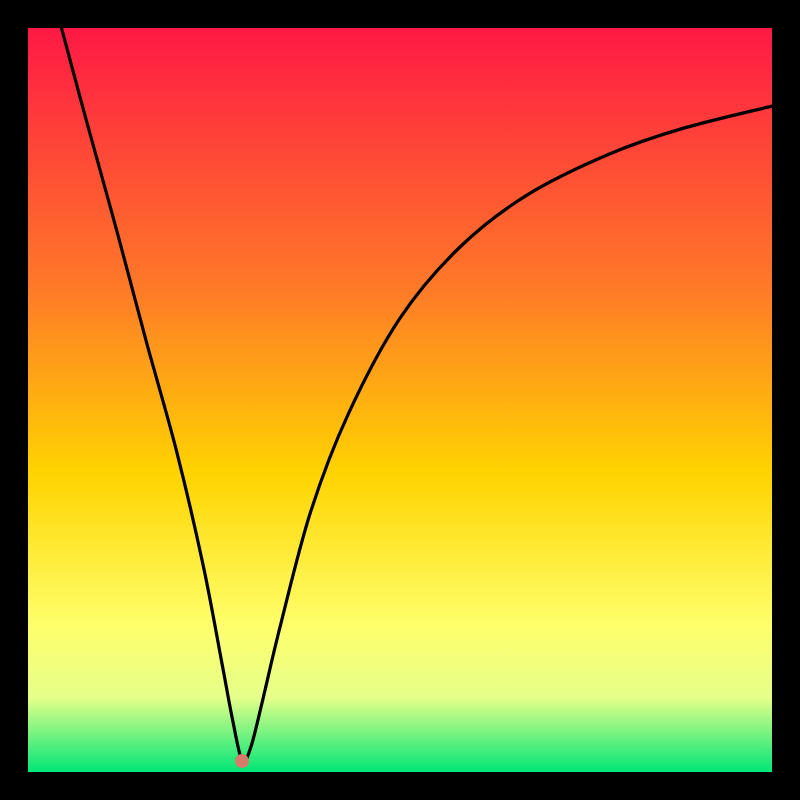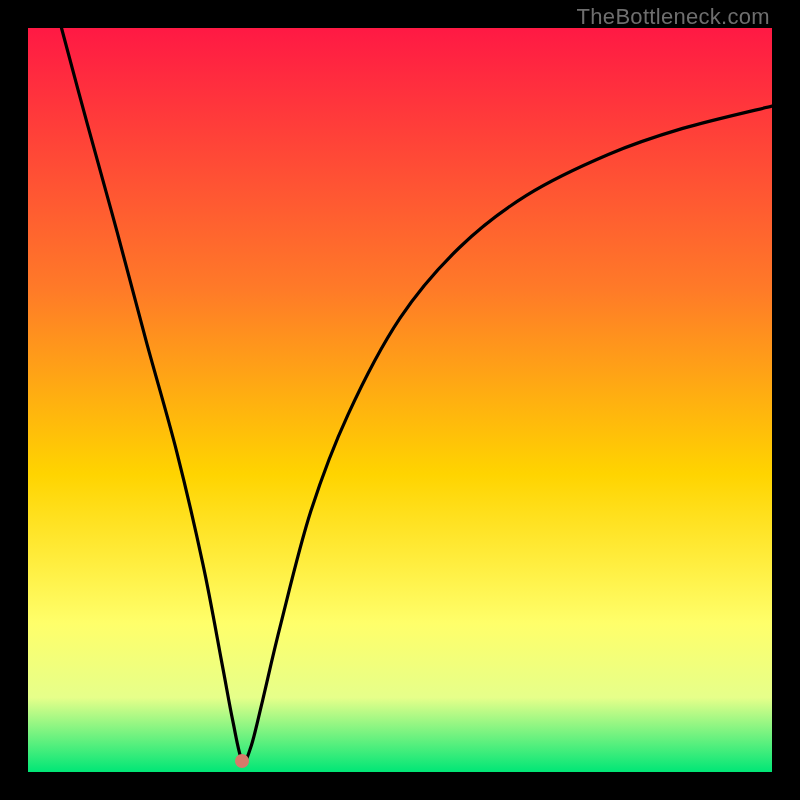--- a/index.html
+++ b/index.html
@@ -72,14 +72,13 @@
       <rect x="0" y="0" width="744" height="744" fill="url(#bg)"></rect>
     </svg>
 
     <svg id="curve" class="curve-svg" viewBox="0 0 744 744" preserveAspectRatio="none">
       <path id="curve-path" d="M 33.5 0.0 C 37.8 16.1 50.2 62.6 59.5 96.7 C 68.8 130.8 79.4 168.0 89.3 204.6 C 99.2 241.2 109.1 279.6 119.0 316.2 C 129.0 352.8 139.5 387.5 148.8 424.1 C 158.1 460.7 167.4 501.0 174.8 535.7 C 182.3 570.4 188.5 606.4 193.4 632.4 C 198.4 658.4 201.1 675.2 204.6 691.9 C 208.1 708.7 211.2 728.5 214.3 732.8 C 217.4 737.2 219.9 727.9 223.2 718.0 C 226.5 708.0 229.4 693.8 234.4 673.3 C 239.3 652.9 244.9 626.8 253.0 595.2 C 261.0 563.6 271.6 518.3 282.7 483.6 C 293.9 448.9 305.0 419.1 319.9 386.9 C 334.8 354.6 353.4 318.1 372.0 290.2 C 390.6 262.3 410.4 239.9 431.5 219.5 C 452.6 199.0 473.7 182.9 498.5 167.4 C 523.3 151.9 554.3 137.6 580.3 126.5 C 606.4 115.3 627.4 108.5 654.7 100.4 C 682.0 92.4 729.1 81.8 744.0 78.1" fill="none" stroke="#000000" stroke-width="3.2" stroke-linecap="round"></path>
     </svg>
 
     <div id="dot" class="optimum-dot" style="left: 214.272px; top: 732.84px; background: rgb(214, 122, 106);"></div>
   </div>
 
-  <div class="watermark">TheBottleneck.com</div>
 </div>
 
 </body></html>

